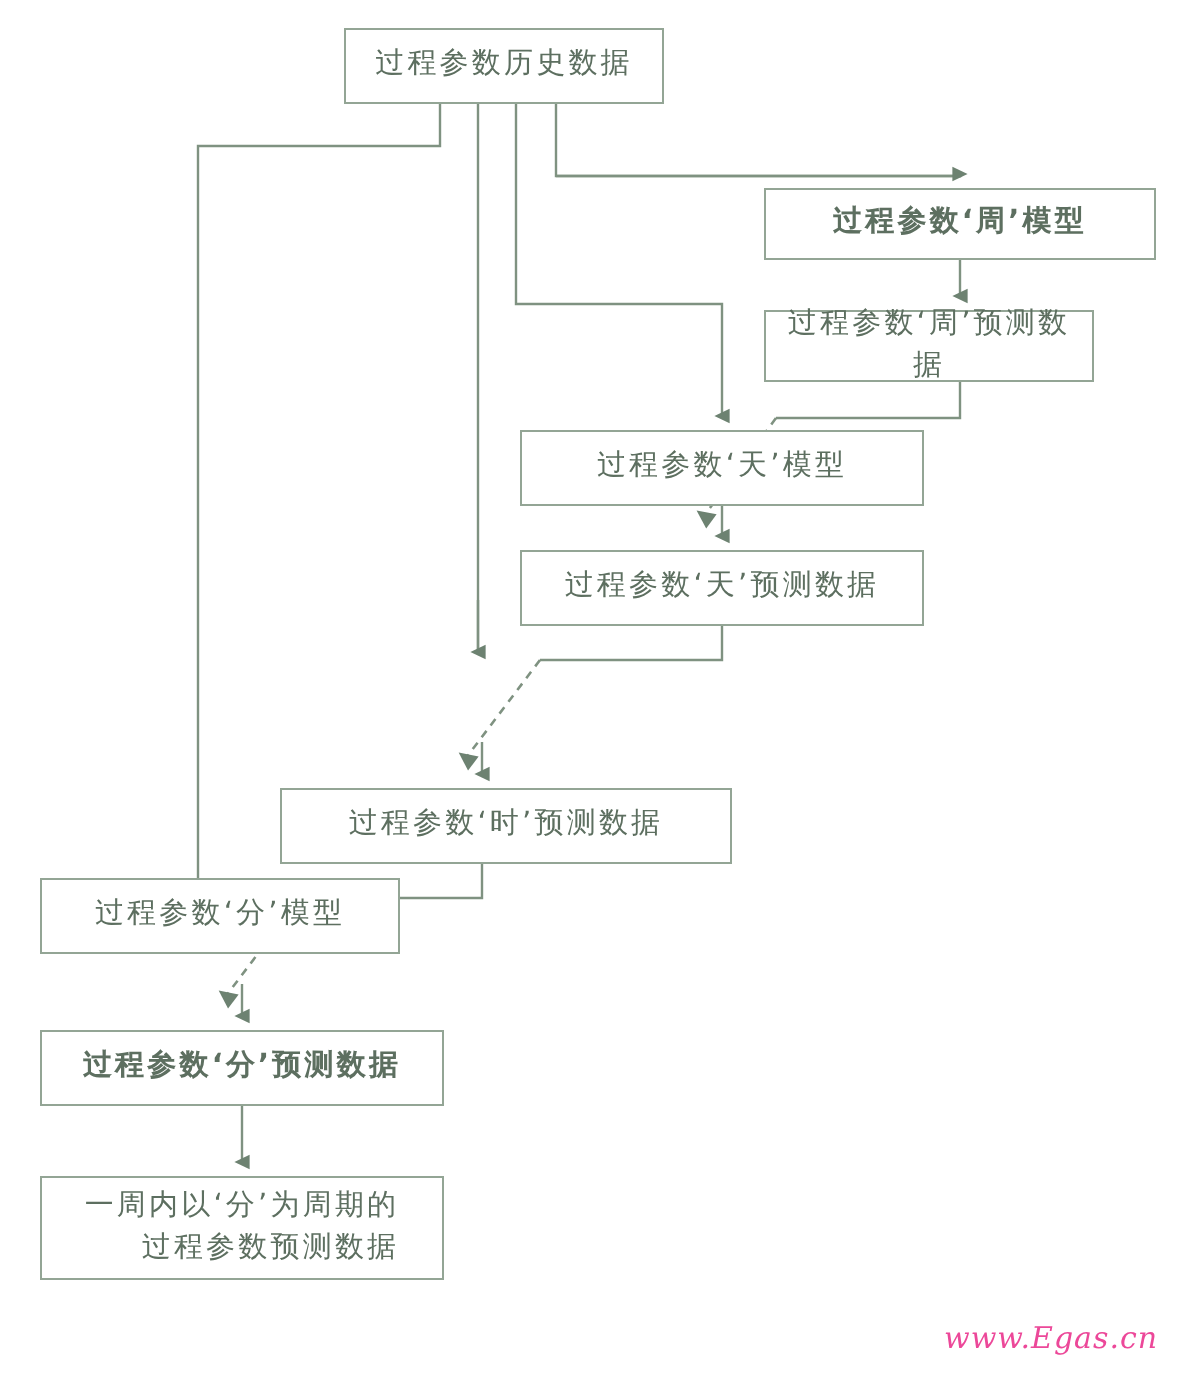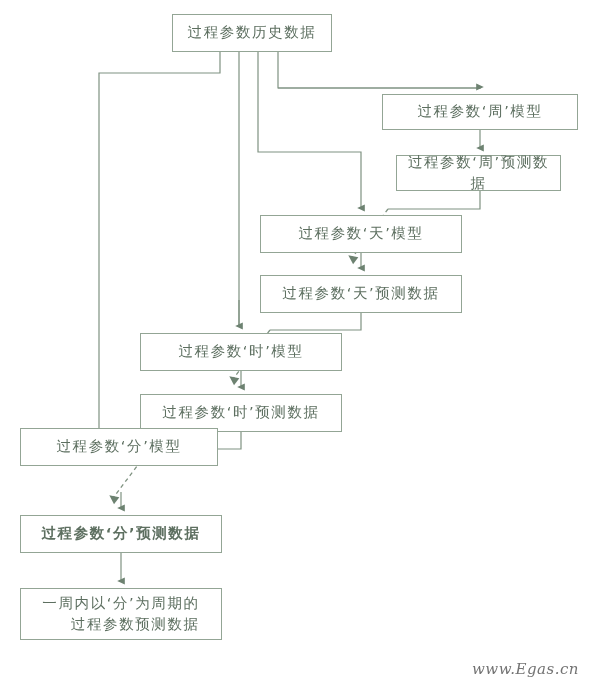--- a/index.html
+++ b/index.html
@@ -57,21 +57,21 @@
     font-size: 14.5px;
     color: #4e5f52;
     letter-spacing: 0.6px;
     font-family: "DejaVu Sans", "Liberation Sans", sans-serif;
   }
   .watermark {
     position: absolute;
     left: 472px;
     top: 660px;
     font-size: 15px;
-    color: #737373;
+    color: #ec4899;
     font-style: italic;
     font-family: "DejaVu Serif", "Liberation Serif", serif;
     letter-spacing: 0.5px;
     user-select: none;
   }
 </style>
 </head>
 <body>
 
 <div id="diagram-root">
@@ -112,45 +112,42 @@
       <path d="M388,209 L352,258" marker-end="url(#arrowhead-dashed)"></path>
       <path d="M270,330 L233,379" marker-end="url(#arrowhead-dashed)"></path>
       <path d="M150,449 L113,498" marker-end="url(#arrowhead-dashed)"></path>
     </g>
   </svg>
 
   <div class="node-box" style="left:172px; top:14px; width:160px; height:38px;">
     <span class="label">过程参数历史数据</span>
   </div>
 
-  <div class="node-box" style="left:382px; top:94px; width:196px; height:36px;">
+  <div class="node-box" style="left:382px; top:94px; width:196px; height:36px;font-weight:bold;">
     <span class="label">过程参数‘周’模型</span>
   </div>
 
-  <div class="node-box" style="left:396px; top:155px; width:165px; height:36px;">
+  <div class="node-box" style="left:382px; top:155px; width:165px; height:36px;">
     <span class="label">过程参数‘周’预测数据</span>
   </div>
 
   <div class="node-box" style="left:260px; top:275px; width:202px; height:38px;">
     <span class="label">过程参数‘天’预测数据</span>
   </div>
 
   <div class="node-box" style="left:260px; top:215px; width:202px; height:38px;">
     <span class="label">过程参数‘天’模型</span>
   </div>
 
-  <div class="node-box" style="left:140px; top:333px; width:202px; height:38px;">
-    <span class="label">过程参数‘时’模型</span>
-  </div>
 
-  <div class="node-box" style="left:140px; top:394px; width:202px; height:38px;">
+  <div class="node-box" style="left:140px; top:394px; width:226px; height:38px;">
     <span class="label">过程参数‘时’预测数据</span>
   </div>
 
-  <div class="node-box" style="left:20px; top:428px; width:198px; height:38px;">
+  <div class="node-box" style="left:20px; top:439px; width:180px; height:38px;">
     <span class="label">过程参数‘分’模型</span>
   </div>
 
   <div class="node-box" style="left:20px; top:515px; width:202px; height:38px;font-weight:bold;">
     <span class="label">过程参数‘分’预测数据</span>
   </div>
 
   <div class="node-box" style="left:20px; top:588px; width:202px; height:52px;text-align:right;">
     <span class="label">一周内以‘分’为周期的
 过程参数预测数据</span>

